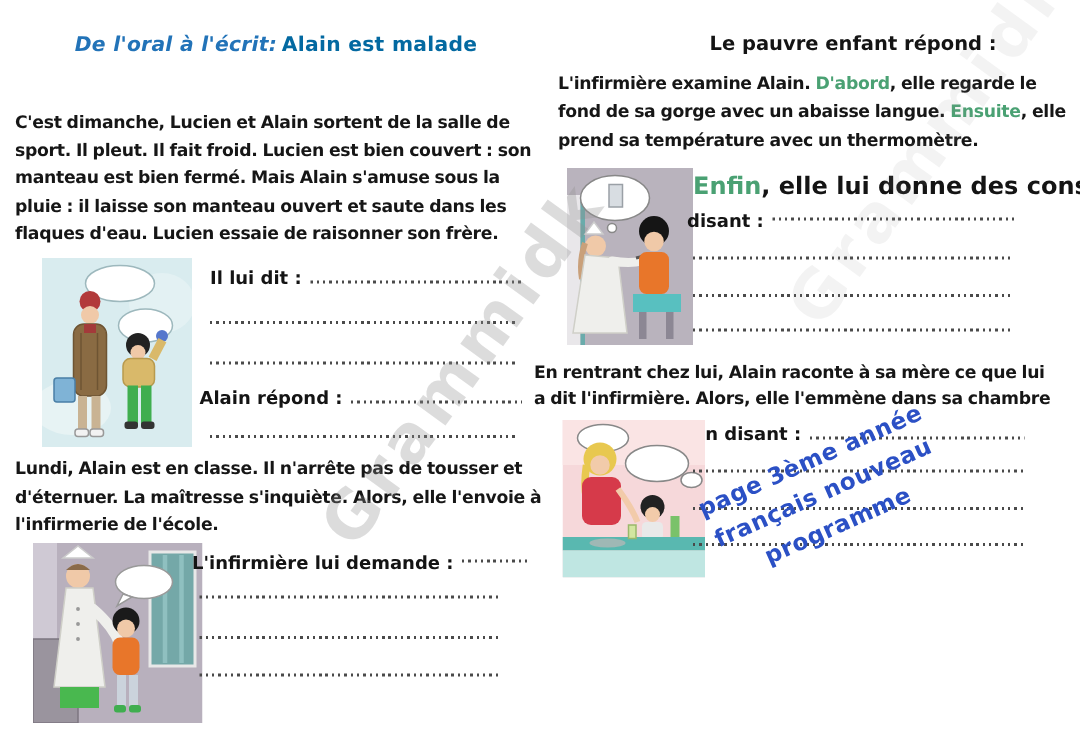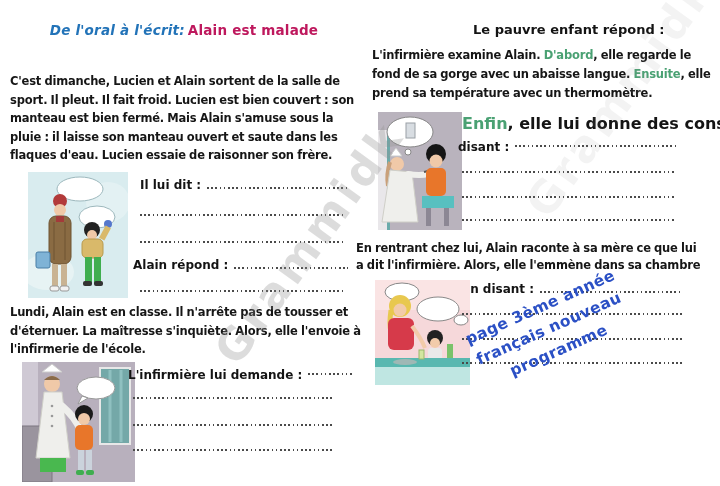--- a/index.html
+++ b/index.html
@@ -2,21 +2,21 @@
 <html><head>
 <meta charset="utf-8">
 <style>
   html,body{margin:0;padding:0;background:#fff;}
   .page{position:relative;width:720px;height:486px;background:#ffffff;overflow:hidden;
         font-family:"DejaVu Sans",sans-serif;color:#141414;}
   
   .title{position:absolute;left:10px;top:22px;width:348px;text-align:center;
          font-size:13.5px;font-weight:700;letter-spacing:.2px;white-space:nowrap;}
   .t-blue{color:#2273b8;margin-right:3px;font-style:italic;}
-  .t-red{color:#be185d;}
+  .t-red{color:#0369a1;}
   .para{position:absolute;font-size:11.5px;font-weight:600;letter-spacing:-.2px;
         word-spacing:-.5px;color:#161616;margin:0;}
   .p1{left:10px;top:72px;width:350px;line-height:18.6px;}
   .p2{left:10px;top:303px;width:352px;line-height:18.5px;}
   .p3{left:372px;top:46px;width:346px;line-height:19px;}
   .p4{left:356px;top:240px;width:348px;line-height:17px;}
   .heading{position:absolute;left:473px;top:22px;font-size:13px;font-weight:700;}
   .green{color:#4aa173;}
   
   .arow{position:absolute;display:flex;align-items:flex-end;gap:6px;

